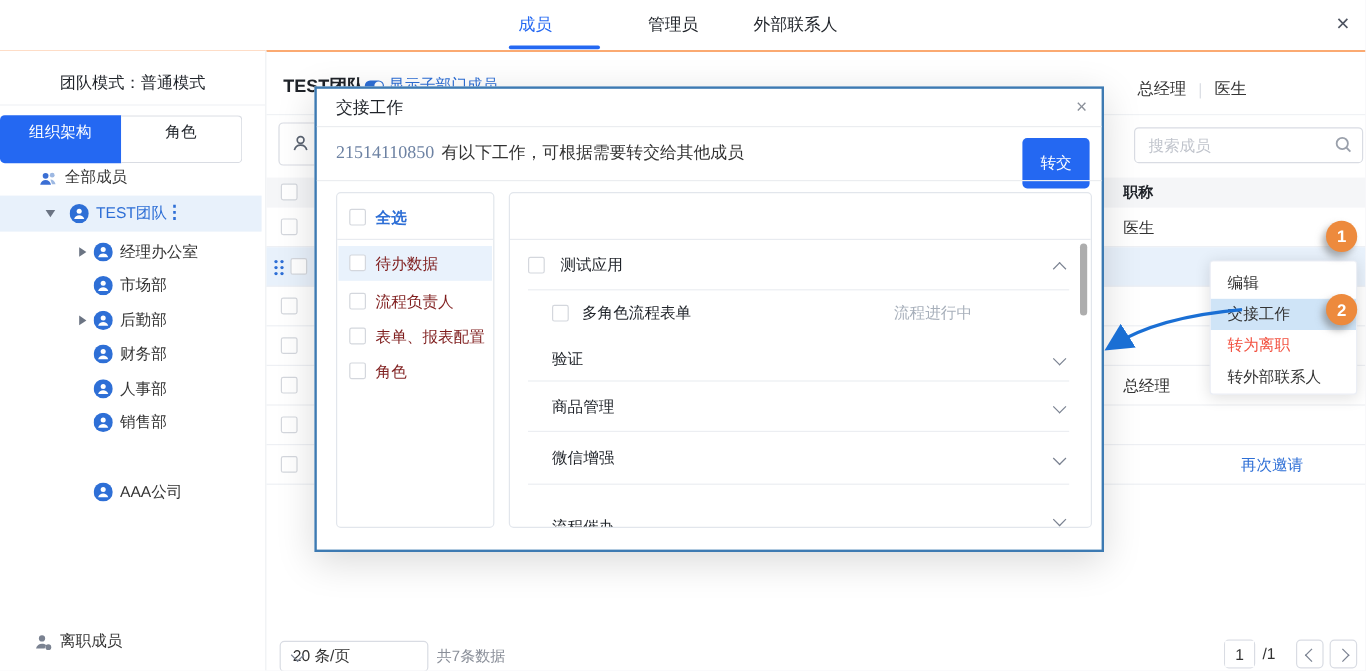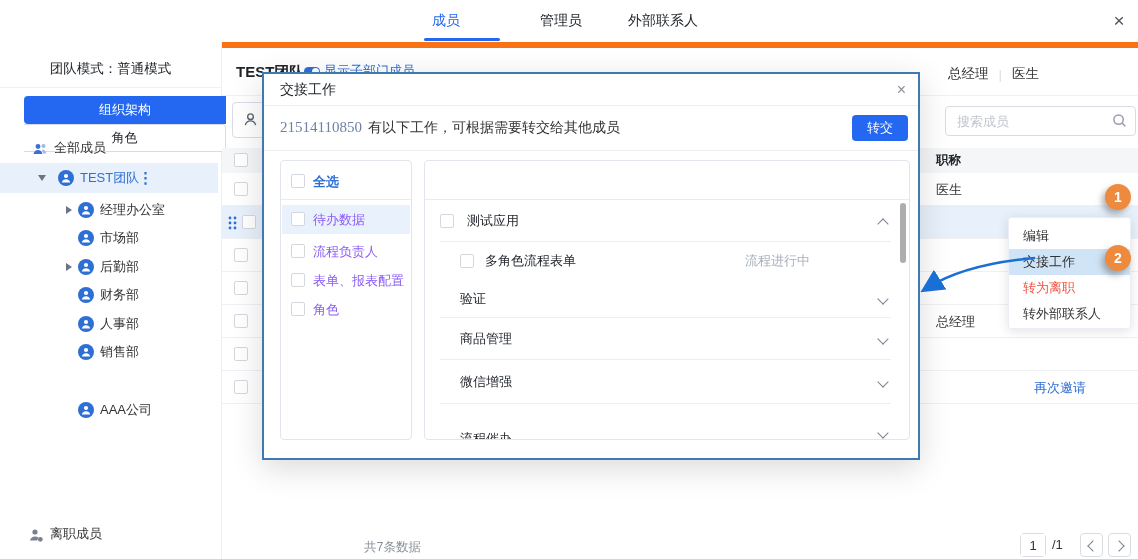--- a/index.html
+++ b/index.html
@@ -1,29 +1,29 @@
 <!DOCTYPE html>
 <html><head>
 <meta charset="utf-8">
 <style>
   html,body{margin:0;padding:0;background:#f2f3f5;}
   #app{position:relative;width:1138px;height:559px;background:#fff;overflow:hidden;
        font-family:"Liberation Sans",sans-serif;color:#1f2329;font-size:13px;}
   .abs{position:absolute;}
   
-  .topbar{left:0;top:0;width:1138px;height:42px;background:#fff;border-bottom:6px solid #f97316;}
+  .topbar{left:0;top:0;width:1138px;height:42px;background:#fff;border-bottom:1px solid #f97316;}
   .tab{top:12px;font-size:14px;color:#1f2329;cursor:pointer;}
   .tab.active{color:#2468f2;}
   .tab-underline{left:424px;top:38px;width:76px;height:3px;background:#2468f2;border-radius:2px;}
   .page-close{left:1106px;top:8px;width:26px;height:26px;font-size:19px;color:#4e5461;text-align:center;line-height:26px;cursor:pointer;}
   
   .sidebar{left:0;top:42px;width:221px;height:517px;background:#fff;border-right:1px solid #eef0f3;}
   .mode-label{left:0;top:18px;width:221px;text-align:center;font-size:13.5px;color:#1f2329;}
   .side-div{left:0;top:45px;width:221px;height:1px;background:#f0f2f5;}
-  .seg{left:24px;top:54px;width:202px;height:40px;display:flex;flex-direction:column;}
+  .seg{left:0;top:54px;width:202px;height:40px;display:flex;}
   .seg-left{flex:1;background:#2468f2;color:#fff;border-radius:4px 0 0 4px;text-align:center;line-height:28px;font-size:13px;cursor:pointer;}
   .seg-right{flex:1;background:#fff;color:#1f2329;border:1px solid #d9dce3;border-left:none;border-radius:0 4px 4px 0;text-align:center;line-height:26px;font-size:13px;cursor:pointer;}
   .tree-row{left:0;height:28px;width:218px;line-height:28px;cursor:pointer;}
   .tree-row.sel{background:#e8f1fb;}
   .tree-label{position:absolute;font-size:13px;color:#333;white-space:nowrap;}
   .tree-label.blue{color:#2e6fd6;}
   .caret-down{position:absolute;width:0;height:0;border-left:4.5px solid transparent;border-right:4.5px solid transparent;border-top:6px solid #6b7483;}
   .caret-right{position:absolute;width:0;height:0;border-top:4.5px solid transparent;border-bottom:4.5px solid transparent;border-left:6px solid #6b7483;}
   .kebab{position:absolute;color:#2e6fd6;font-size:15px;font-weight:bold;letter-spacing:0;}
   .av{position:absolute;width:16px;height:16px;}
@@ -75,27 +75,27 @@
          text-align:center;line-height:26px;z-index:30;box-shadow:-3px 4px 6px rgba(110,110,110,.55);}
   .anno-arrow{z-index:25;}
   
   .modal{left:262px;top:72px;width:654px;height:384px;background:#fff;border:2px solid #3d7ab2;z-index:10;
          box-shadow:0 8px 30px rgba(0,0,0,.15);}
   .m-title{position:absolute;left:16px;top:0;line-height:31px;font-size:14px;color:#1f2329;}
   .m-close{position:absolute;right:12px;top:0;line-height:31px;font-size:16px;color:#8a8f99;cursor:pointer;}
   .m-div1{position:absolute;left:0;top:31px;width:100%;height:1px;background:#ebedf0;}
   .m-sub{position:absolute;left:16px;top:31px;height:45px;line-height:45px;font-size:14px;color:#333;white-space:nowrap;}
   .m-sub .phone{font-family:"Liberation Serif",serif;color:#6d82a3;font-size:15px;margin-right:6px;}
-  .m-transfer{position:absolute;right:10px;top:41px;width:56px;height:26px;background:#2468f2;color:#fff;border:none;
+  .m-transfer{position:absolute;right:10px;top:41px;width:56px;height:42px;background:#2468f2;color:#fff;border:none;
               border-radius:4px;font-size:13px;cursor:pointer;font-family:"Liberation Sans",sans-serif;}
   .m-div2{position:absolute;left:0;top:76px;width:100%;height:1px;background:#ebedf0;}
   .lpanel{position:absolute;left:16px;top:86px;width:132px;height:280px;border:1px solid #e2e6ec;border-radius:4px;box-sizing:border-box;}
   .lp-row{position:absolute;left:1px;width:128px;height:29px;line-height:29px;}
   .lp-row .cb{position:absolute;left:9px;top:7px;}
-  .lp-row .lbl{position:absolute;left:31px;font-size:13px;color:#8b5cf6;white-space:nowrap;}
+  .lp-row .lbl{position:absolute;left:31px;font-size:13px;color:#7f1d1d;white-space:nowrap;}
   .lp-row.all .lbl{color:#2e6fd6;font-weight:bold;}
   .lp-row.hl{background:#e9f2fc;}
   .lp-div{position:absolute;left:0;top:38px;width:130px;height:1px;background:#e8ebf0;}
   .rpanel{position:absolute;left:160px;top:86px;width:486px;height:280px;border:1px solid #e2e6ec;border-radius:4px;
           box-sizing:border-box;overflow:hidden;}
   .rp-head{position:absolute;left:15px;top:0;line-height:38px;font-size:13px;color:#3272c2;}
   .rp-hdiv{position:absolute;left:0;top:38px;width:100%;height:1px;background:#e8ebf0;}
   .rp-row{position:absolute;left:0;width:100%;}
   .rp-row .cb{position:absolute;}
   .rp-name{position:absolute;font-size:13px;color:#1f2329;white-space:nowrap;}
@@ -281,20 +281,24 @@
   <div class="abs trow" style="top:338px">
     <span class="cb"></span>
     <span class="cell-title"></span>
   </div>
   <div class="abs trow" style="top:371px">
     <span class="cb"></span>
     <span class="cell-title"></span>
     <span class="invite">再次邀请</span>
   </div>
 
+  <div class="abs psize">
+    <span>20 条/页</span>
+    <span class="chev down" style="position:absolute;right:12px;top:7px"></span>
+  </div>
   <div class="abs ptotal">共7条数据</div>
   <div class="abs pgnum">
     <input value="1" style="">
   </div>
   <div class="abs pgslash">/1</div>
   <div class="abs pgbtn" style="left:1080px">
     <span class="chev left" style="position:absolute;left:8px;top:8px"></span>
   </div>
   <div class="abs pgbtn" style="left:1108px">
     <span class="chev right" style="position:absolute;left:6px;top:8px"></span>

